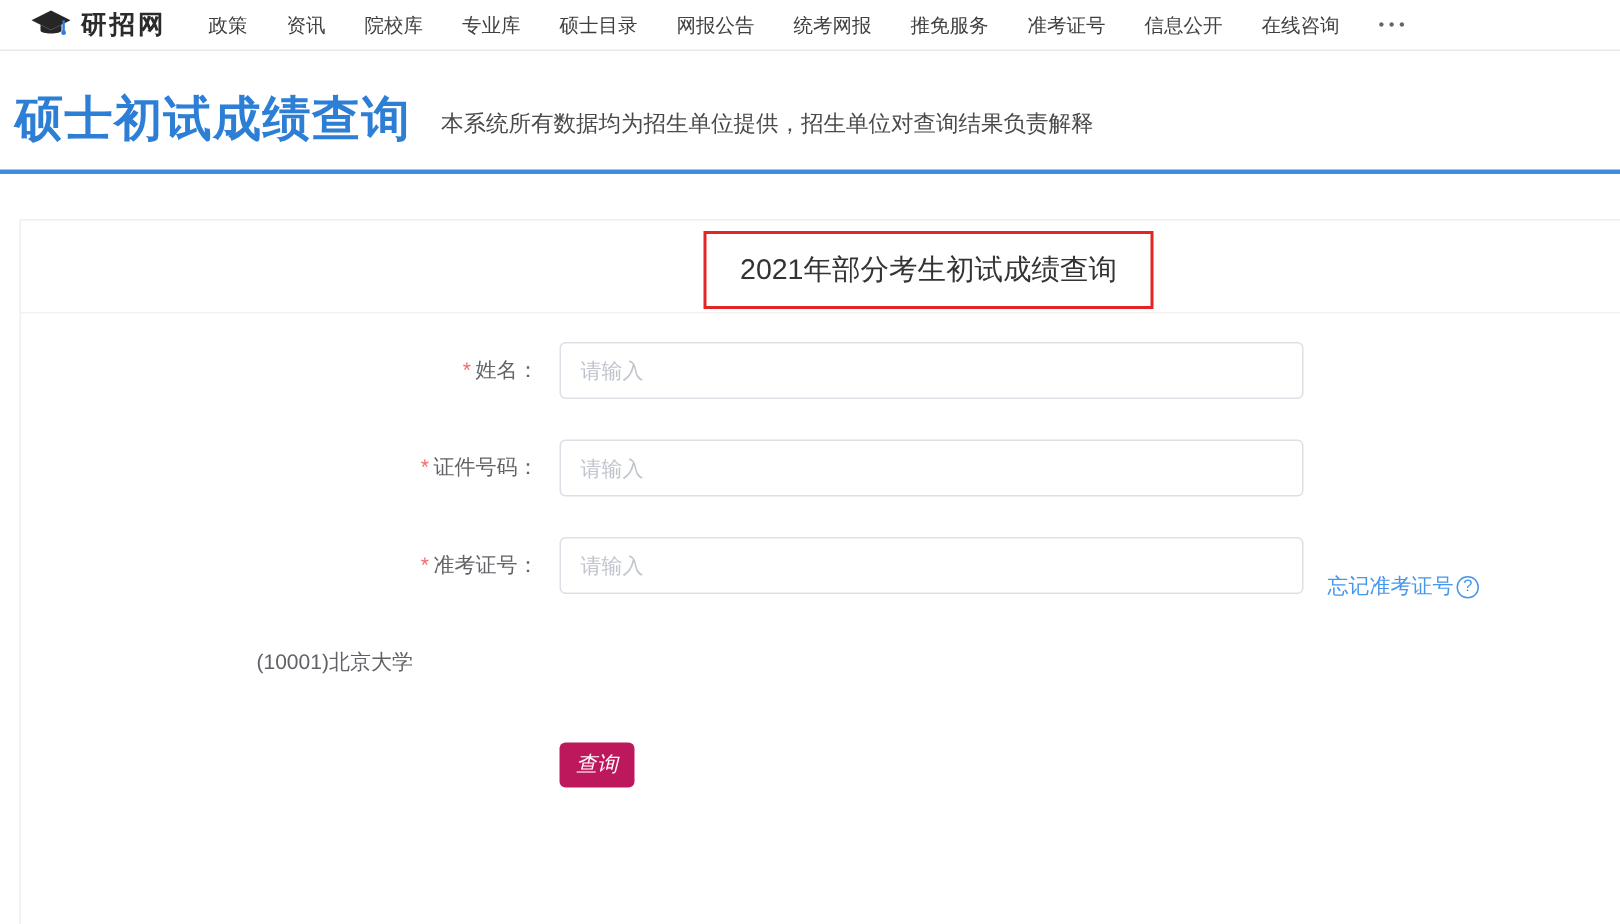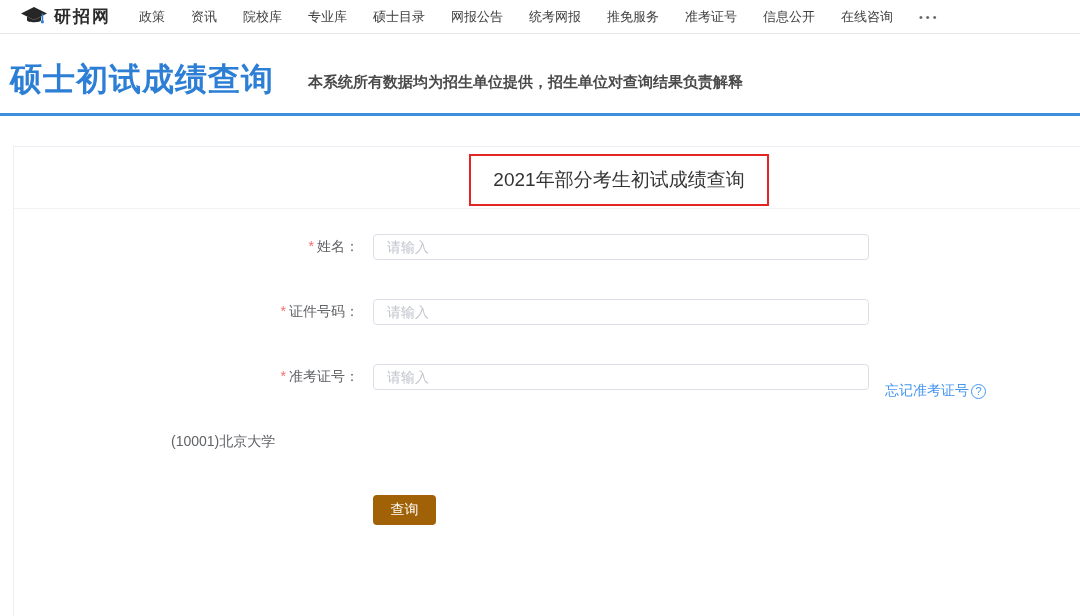--- a/index.html
+++ b/index.html
@@ -35,21 +35,21 @@
   
   .page-header {
     display: flex; align-items: flex-end;
     padding: 28px 0 16px 10px;
   }
   .page-title {
     font-size: 32px; font-weight: bold; color: #2d7fd6; line-height: 1.1;
     letter-spacing: 1px;
   }
   .page-subtitle {
-    font-size: 15px; color: #4a4a4a; margin-left: 34px; padding-bottom: 5px; font-weight: bold;
+    font-size: 15px; color: #4a4a4a; margin-left: 20px; padding-bottom: 5px;
   }
   .blue-rule { height: 3px; background: #3e8ede; width: 100%; }
 
   
   .card {
     margin: 30px 0 0 13px;
     width: 1212px;
     background: #fff;
     border: 1px solid #ebeef5;
     height: 520px;
@@ -80,44 +80,45 @@
     margin-bottom: 45px;
   }
 
   .form-row { display: flex; align-items: center; height: 30px; margin-bottom: 35px; }
   .form-label {
     width: 202px; text-align: right; padding-right: 14px;
     font-size: 14px; color: #606266; white-space: nowrap;
   }
   .req { color: #f56c6c; margin-right: 3px; font-size: 14px; }
   .text-input {
-    width: 496px; height: 26px;
+    width: 496px; height: 38px;
     border: 1px solid #dcdfe6; border-radius: 4px;
     padding: 0 13px; font-size: 14px; color: #333;
     outline: none; background: #fff;
     font-family: "Liberation Sans", "DejaVu Sans", sans-serif;
   }
   .text-input::placeholder { color: #c0c4cc; }
   .forgot-link {
     margin-left: 16px; font-size: 14px; color: #4596ef;
     text-decoration: none; display: flex; align-items: center;
     white-space: nowrap; cursor: pointer; margin-top: 28px;
   }
   .q-circle {
     display: inline-flex; align-items: center; justify-content: center;
     width: 15px; height: 15px; border: 1px solid #4596ef; border-radius: 50%;
     font-size: 11px; margin-left: 2px; color: #4596ef;
   }
   .static-value { font-size: 14px; color: #606266; }
 
   .submit-row { margin-left: 202px; margin-top: 38px; }
   .submit-btn {
-    background: #a16207; color: #fff; border: none; border-radius: 4px;
-    width: 63px; height: 30px; font-size: 14px; cursor: pointer;
+    background: #be185d; color: #fff; border: none; border-radius: 4px;
+    width: 50px; height: 30px; font-size: 14px; cursor: pointer;
     font-family: "Liberation Sans", "DejaVu Sans", sans-serif;
+    font-style: italic;
   }
 </style>
 </head>
 <body>
 
 <div class="topnav">
   <div class="logo">
     <span>
       <svg width="28" height="22" viewBox="0 0 28 22">
         <polygon points="14,1 27,7.5 14,14 1,7.5" fill="#262626"></polygon>

